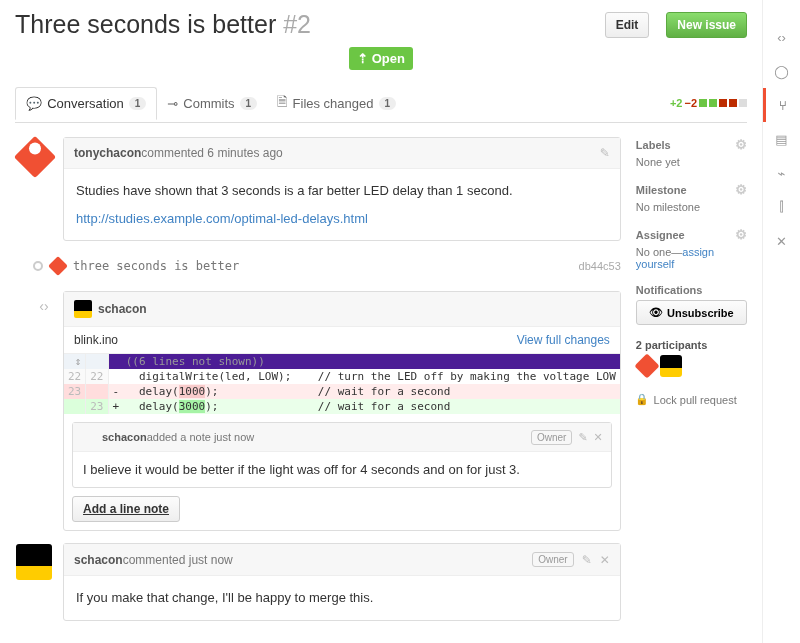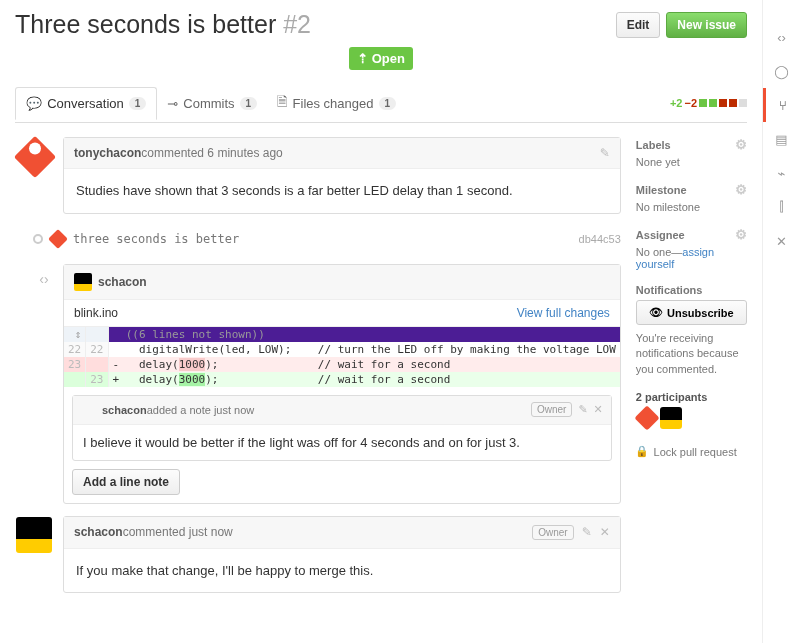--- a/index.html
+++ b/index.html
@@ -6,21 +6,21 @@
 body { font-family: Helvetica, Arial, sans-serif; font-size: 13px; color: #333; background: #fff; }
 .container { display: flex; width: 800px; height: 643px; }
 .main { flex: 1; padding: 10px 15px; overflow: hidden; }
 .right-rail { width: 38px; border-left: 1px solid #eee; padding-top: 20px; }
 .right-rail .ri { height: 34px; display: flex; align-items: center; justify-content: center; color: #999; cursor: pointer; }
 .right-rail .ri.active { border-left: 3px solid #f05033; color: #333; }
 
 .title-row { display: flex; align-items: center; justify-content: space-between; margin-bottom: 8px; }
 .title { font-size: 25px; font-weight: 400; color: #333; }
 .title .num { color: #aaa; font-weight: 300; }
-.title-btns { display: flex; gap: 6px; justify-content: center; }
+.title-btns { display: flex; gap: 17px; justify-content: center; }
 .btn { display: inline-block; padding: 5px 10px; font-size: 12px; font-weight: 600; border-radius: 3px; border: 1px solid #ccc; background: linear-gradient(#fcfcfc,#eee); color: #333; cursor: pointer; }
 .btn-green { background: linear-gradient(#8add6d,#60b044); border-color: #5ca941; color: #fff; }
 
 .meta-row { display: flex; align-items: center; gap: 8px; font-size: 12px; color: #777; margin-bottom: 14px; flex-direction: column; }
 .state-badge { background: #6cc644; color: #fff; padding: 4px 8px; border-radius: 3px; font-weight: 600; font-size: 13px; }
 .branch { background: #e8f0f8; color: #336; padding: 1px 5px; border-radius: 3px; font-family: Consolas, monospace; font-size: 11px; }
 
 .tabs { border-bottom: 1px solid #ddd; display: flex; align-items: center; margin-bottom: 14px; }
 .tab { padding: 8px 10px; font-size: 13px; color: #666; cursor: pointer; display: flex; align-items: center; gap: 5px; }
 .tab.active { border: 1px solid #ddd; border-bottom: 1px solid #fff; border-radius: 3px 3px 0 0; margin-bottom: -1px; color: #333; }
@@ -71,21 +71,21 @@
 .diff-table .del .ln { background: #ffdddd; }
 .diff-table .add td { background: #eaffea; }
 .diff-table .add .ln { background: #dbffdb; }
 .del-em { background: #f8cbcb; }
 .add-em { background: #a6f3a6; }
 .expand-icon { text-align: center; color: #bbb; }
 
 .inline-note { margin: 8px; border: 1px solid #ddd; border-radius: 3px; }
 .inline-note-head { background: #f7f7f7; padding: 6px 8px; font-size: 11px; color: #777; display: flex; align-items: center; border-bottom: 1px solid #eee; }
 .inline-note-body { padding: 10px; font-size: 13px; }
-.btn-sm { margin: 0 8px 8px; display: inline-block; }
+.btn-sm { margin: 0 8px 8px; display: inline-block; text-decoration: underline; }
 
 .unsub-btn { width: 100%; padding: 5px; font-size: 11px; font-weight: 600; border: 1px solid #ccc; background: linear-gradient(#fcfcfc,#eee); border-radius: 3px; cursor: pointer; display: flex; align-items: center; justify-content: center; gap: 4px; }
 .part-av { width: 22px; height: 22px; display: inline-block; border-radius: 3px; margin-right: 2px; }
 .pa1 { background: #f05033; transform: rotate(45deg); width: 18px; height: 18px; margin: 2px 4px 2px 2px; }
 .pa2 { background: linear-gradient(#000 60%, #fc0 60%); }
 .lock-row { margin-top: 14px; color: #777; display: flex; align-items: center; gap: 4px; }
 </style>
 </head>
 <body>
 
@@ -140,20 +140,21 @@
   <div class="avatar git"></div>
   <div class="comment-head">
     <span class="author">tonychacon</span>
               <span> commented 6 minutes ago</span>
     <span class="actions">
                 <span>✎</span>
               </span>
   </div>
   <div class="comment-body">
     <span>Studies have shown that 3 seconds is a far better LED delay than 1 second.</span>
+    <span class="link">http://studies.example.com/optimal-led-delays.html</span>
   </div>
 </div>
 
 <div class="commit-line">
   <span class="dot-icon"></span>
   <span class="commit-icon"></span>
   <span style="font-family:Consolas,monospace">three seconds is better</span>
   <span class="sha">db44c53</span>
 </div>
 
@@ -246,21 +247,20 @@
     <div><span>No one—</span><span class="link">assign yourself</span></div>
   </div>
   <div class="side-sec">
     <div class="side-head">
               <span>Notifications</span>
             </div>
     <button class="unsub-btn">
               <span>👁</span>
               <span>Unsubscribe</span>
             </button>
-    <div style="margin-top:6px;line-height:1.4">You're receiving notifications because you commented.</div>
   </div>
   <div class="side-sec">
     <div class="side-head" style="color:#555">
               <span>2 participants</span>
             </div>
     <div><span class="part-av pa1"></span><span class="part-av pa2"></span></div>
   </div>
   <div class="lock-row">
             <span>🔒</span>
             <span>Lock pull request</span>

